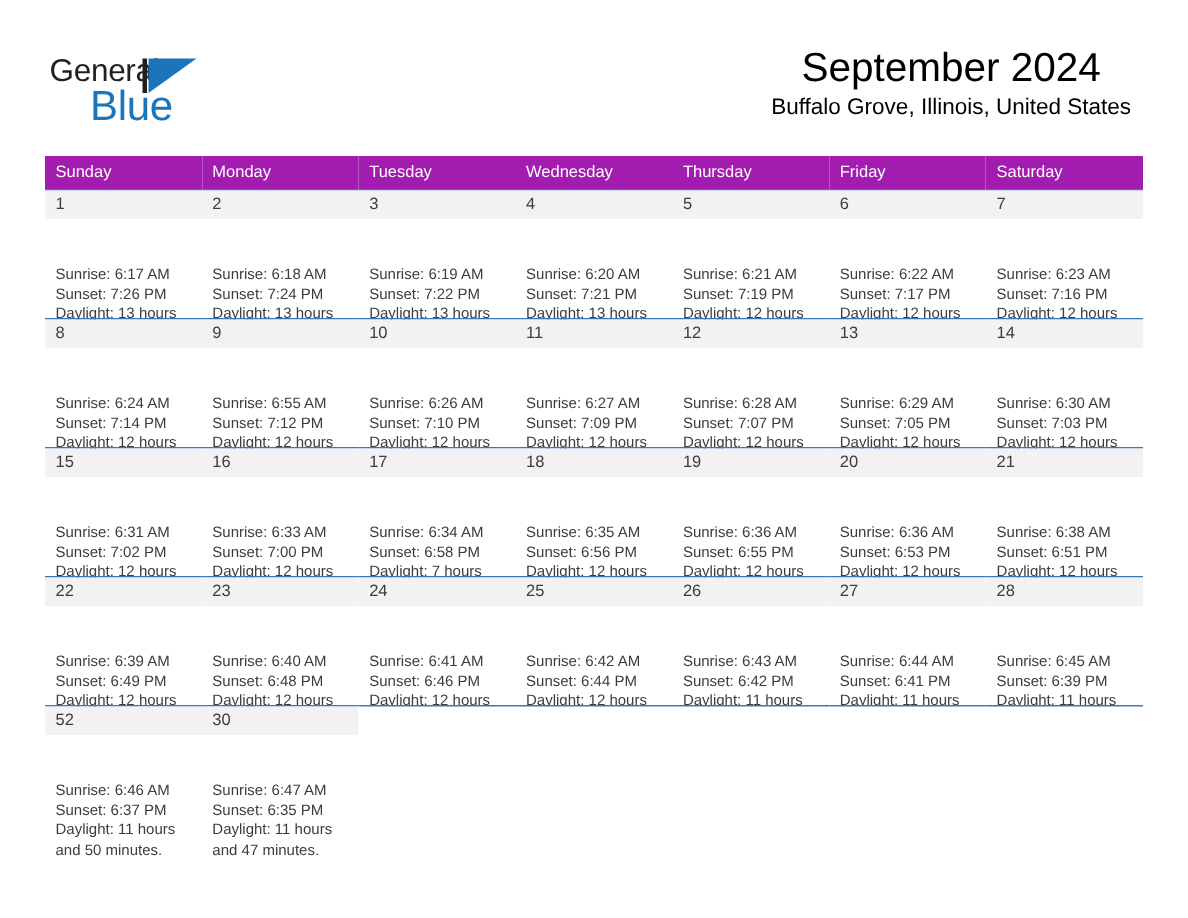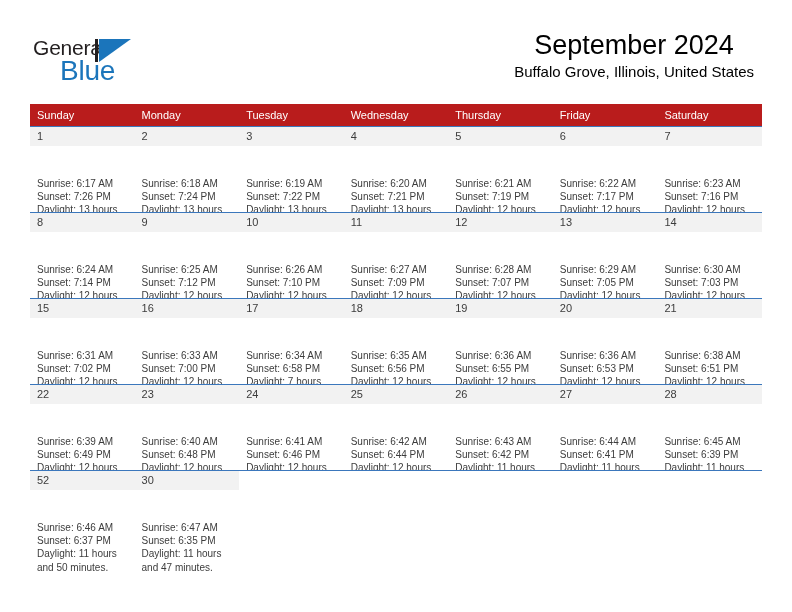--- a/index.html
+++ b/index.html
@@ -102,21 +102,21 @@
   
   .calendar {
     position: absolute;
     left: 30px;
     top: 104px;
     width: 732px;
     border-collapse: collapse;
     table-layout: fixed;
   }
   .calendar th {
-    background: #b91c1c;
+    background: #a21caf;
     color: #ffffff;
     font-size: 11px;
     font-weight: normal;
     text-align: left;
     padding: 5px 0 5px 7px;
     height: 12px;
     border: none;
   }
   .calendar td {
     vertical-align: top;
@@ -278,21 +278,21 @@
                 <div>Sunrise: 6:24 AM</div>
                 <div>Sunset: 7:14 PM</div>
                 <div class="wrap">Daylight: 12 hours and 49 minutes.</div>
               </div>
             </div>
           </td>
           <td>
             <div class="cell">
               <span class="daynum">9</span>
               <div class="info">
-                <div>Sunrise: 6:25 AM</div>
+                <div>Sunrise: 6:55 AM</div>
                 <div>Sunset: 7:12 PM</div>
                 <div class="wrap">Daylight: 12 hours and 46 minutes.</div>
               </div>
             </div>
           </td>
           <td>
             <div class="cell">
               <span class="daynum">10</span>
               <div class="info">
                 <div>Sunrise: 6:26 AM</div>

